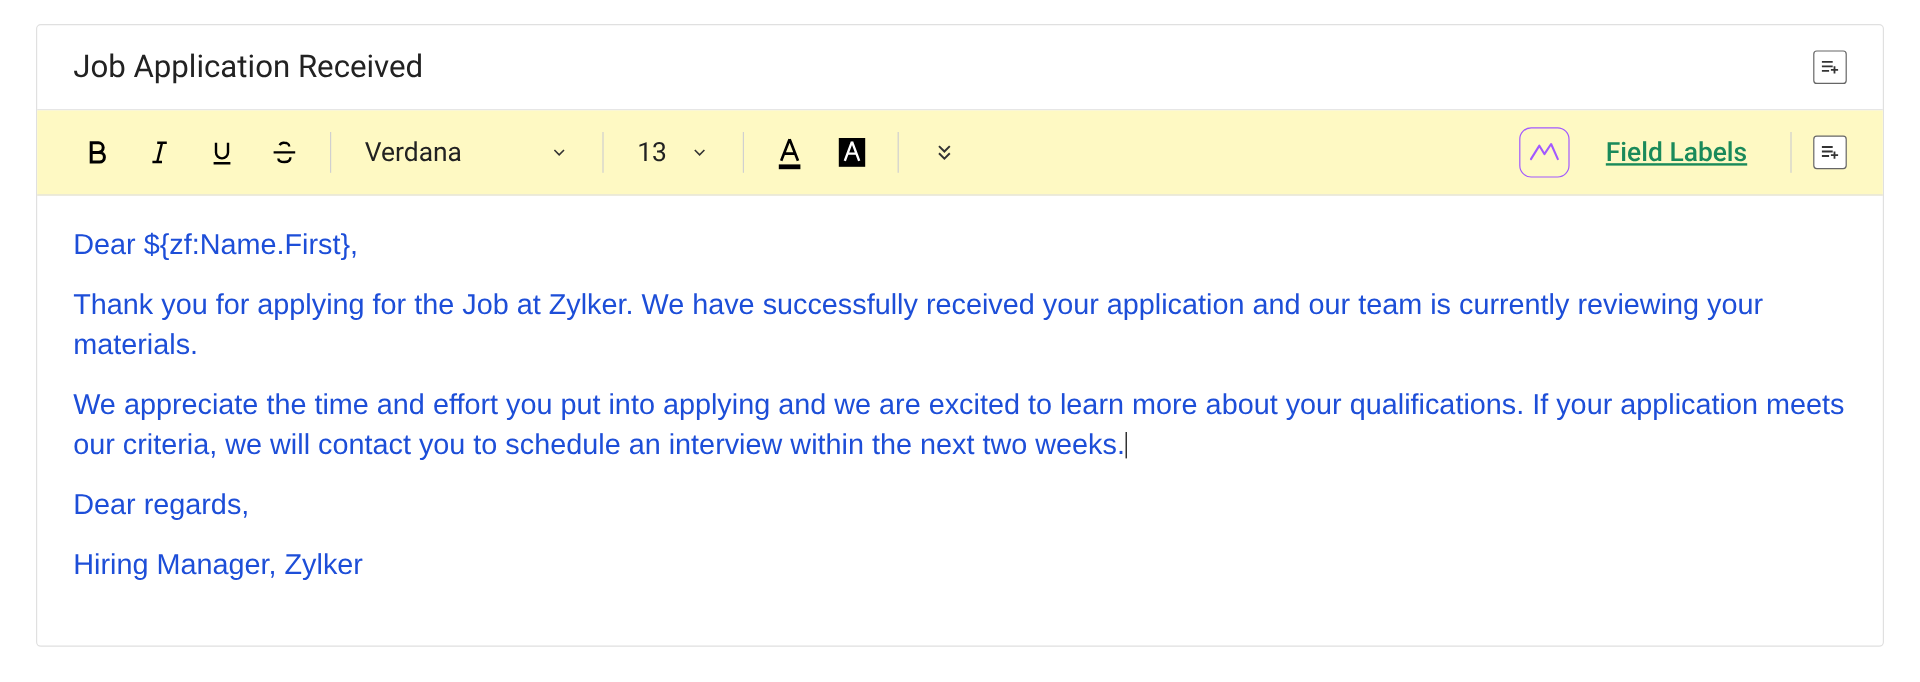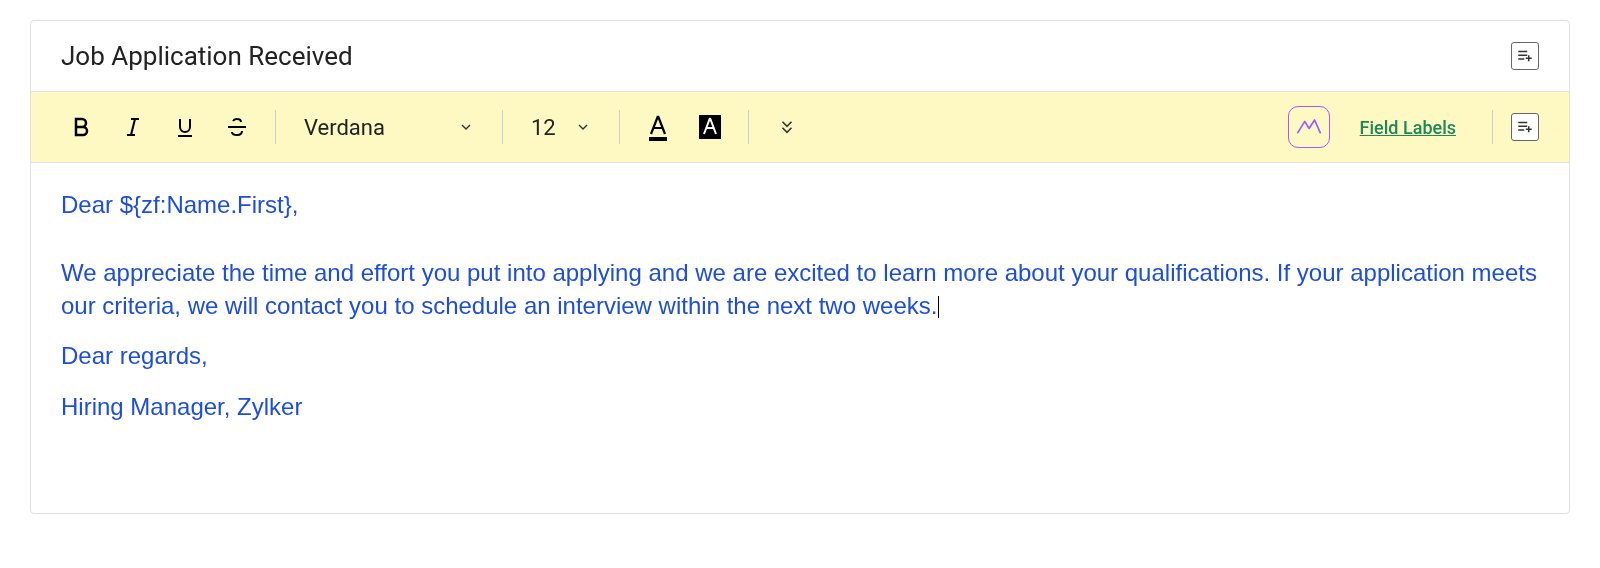--- a/index.html
+++ b/index.html
@@ -106,21 +106,21 @@
     border: 1.5px solid #a259ff;
     border-radius: 10px;
     display:flex;
     align-items:center;
     justify-content:center;
     cursor:pointer;
   }
   .field-labels-link {
     color: #1a8a5a;
     text-decoration: underline;
-    font-size: 18px;
+    font-size: 22px;
     cursor: pointer;
     margin: 0 18px;
     font-weight: 500;
   }
   .editor-body {
     padding: 26px 30px 50px 30px;
     font-family: Verdana, Geneva, sans-serif;
     font-size: 24px;
     color: #1d4ed8;
     line-height: 1.35;
@@ -188,21 +188,21 @@
     <div class="font-select">
       <span>Verdana</span>
       <svg class="chevron-down" viewBox="0 0 24 24">
         <polyline points="6 9 12 15 18 9" fill="none" stroke="#333" stroke-width="2"></polyline>
       </svg>
     </div>
 
     <div class="tb-sep"></div>
 
     <div class="size-select">
-      <span>12</span>
+      <span>13</span>
       <svg class="chevron-down" viewBox="0 0 24 24">
         <polyline points="6 9 12 15 18 9" fill="none" stroke="#333" stroke-width="2"></polyline>
       </svg>
     </div>
 
     <div class="tb-sep"></div>
 
     <div class="text-color-btn">
       <svg width="30" height="30" viewBox="0 0 30 30">
         <path d="M15 4 L8 22 M15 4 L22 22 M10.5 16 H19.5" fill="none" stroke="#000" stroke-width="2.2"></path>
@@ -245,20 +245,21 @@
         <line x1="3" y1="16" x2="11" y2="16" stroke="#333" stroke-width="2"></line>
         <line x1="17" y1="11" x2="17" y2="19" stroke="#333" stroke-width="2"></line>
         <line x1="13" y1="15" x2="21" y2="15" stroke="#333" stroke-width="2"></line>
       </svg>
     </div>
   </div>
 
   <div class="editor-body" contenteditable="true" style="">
     <p>Dear ${zf:Name.First},</p>
     <div class="para-gap"></div>
+    <p>Thank you for applying for the Job at Zylker. We have successfully received your application and our team is currently reviewing your materials.</p>
     <div class="para-gap"></div>
     <p><span>We appreciate the time and effort you put into applying and we are excited to learn more about your qualifications. If your application meets our criteria, we will contact you to schedule an interview within the next two weeks.</span><span class="cursor-caret"></span></p>
     <div class="para-gap"></div>
     <p>Dear regards,</p>
     <div class="para-gap"></div>
     <p>Hiring Manager, Zylker</p>
   </div>
 
 </div>
 

